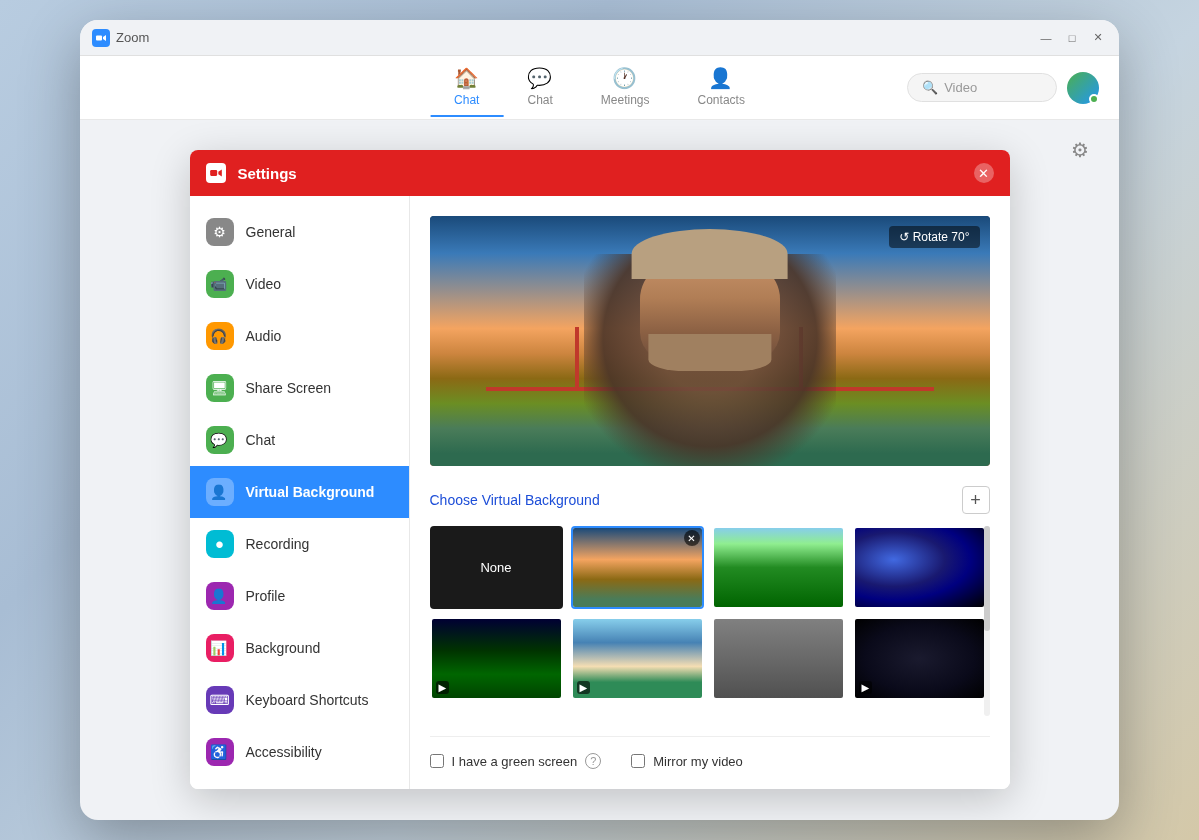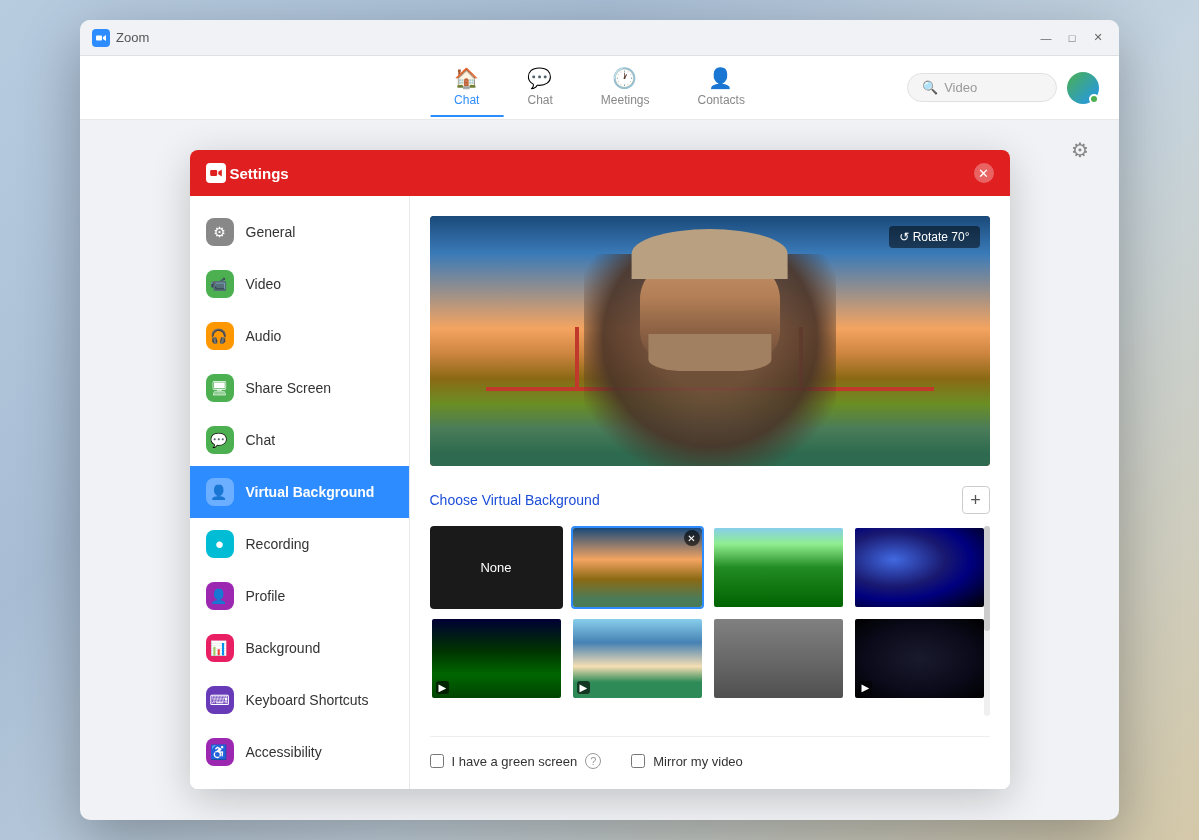--- a/index.html
+++ b/index.html
@@ -13,21 +13,21 @@
     }
 
     
     .app-window {
       position: absolute;
       top: 20px;
       left: 80px;
       right: 80px;
       bottom: 20px;
       background: #f0f2f5;
-      border-radius: 10px;
+      border-radius: 18px;
       box-shadow: 0 20px 60px rgba(0,0,0,0.3);
       overflow: hidden;
       display: flex;
       flex-direction: column;
     }
 
     .title-bar {
       background: #f0f2f5;
       height: 36px;
       display: flex;
@@ -210,21 +210,21 @@
       height: 46px;
       display: flex;
       align-items: center;
       justify-content: space-between;
       padding: 0 16px;
     }
 
     .settings-header-left {
       display: flex;
       align-items: center;
-      gap: 4px;
+      gap: 12px;
     }
 
     .settings-title {
       color: white;
       font-size: 15px;
       font-weight: 600;
     }
 
     .settings-close {
       width: 20px;

